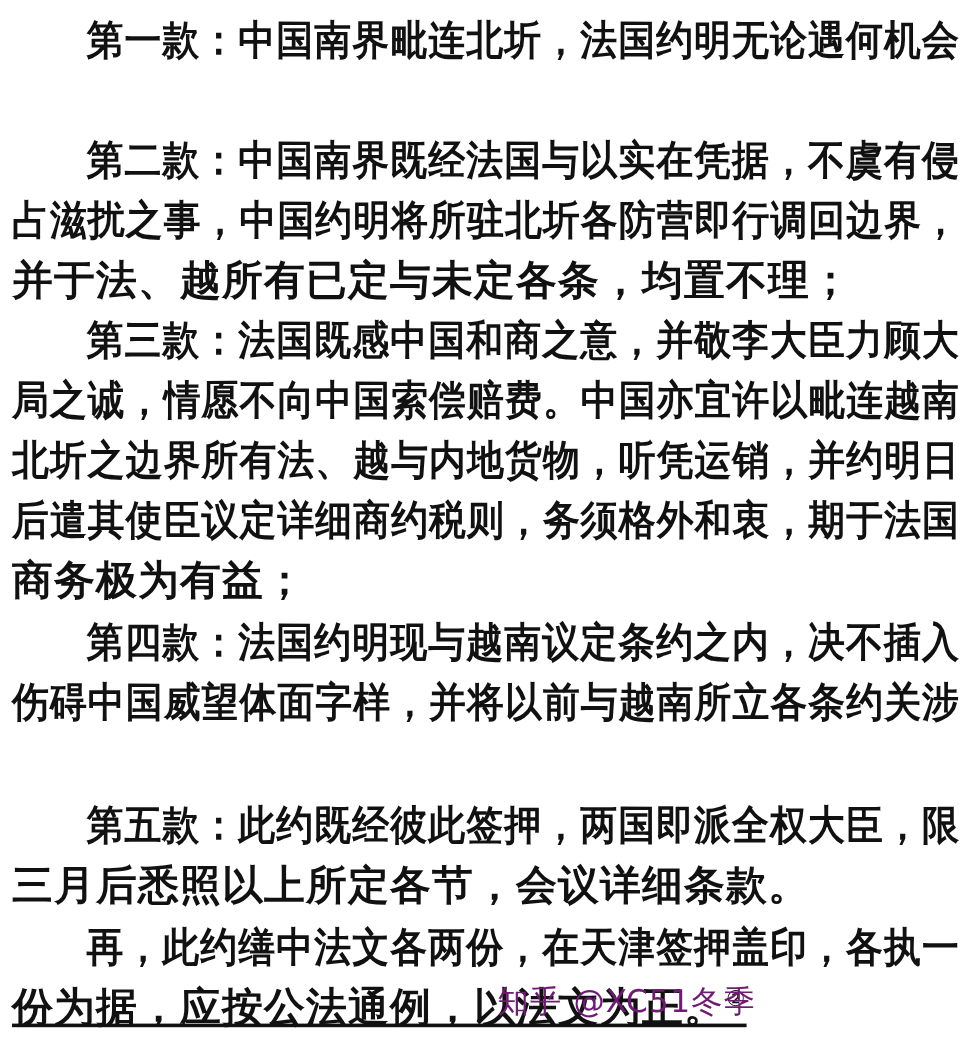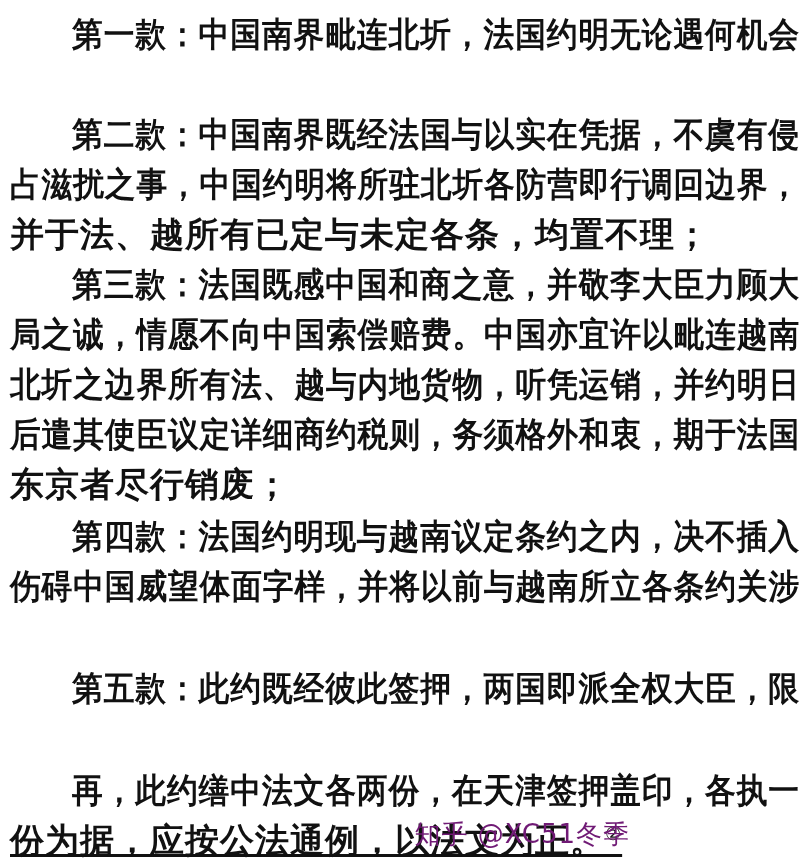--- a/index.html
+++ b/index.html
@@ -67,30 +67,31 @@
   </div>
   <div class="line" style="top: 164px; transform: scaleX(0.902857);">占滋扰之事，中国约明将所驻北圻各防营即行调回边界，</div>
   <div class="line" style="top:214px;">并于法、越所有已定与未定各条，均置不理；</div>
 
   <div class="line indent" style="top: 264px; transform: scaleX(0.904348);">
     <span class="article-label">第三款：</span><span>法国既感中国和商之意，并敬李大臣力顾大</span>
   </div>
   <div class="line" style="top: 314px; transform: scaleX(0.902857);">局之诚，情愿不向中国索偿赔费。中国亦宜许以毗连越南</div>
   <div class="line" style="top: 364px; transform: scaleX(0.902857);">北圻之边界所有法、越与内地货物，听凭运销，并约明日</div>
   <div class="line" style="top: 414px; transform: scaleX(0.902857);">后遣其使臣议定详细商约税则，务须格外和衷，期于法国</div>
-  <div class="line" style="top:464px;">东京者尽行销废；</div>
+  <div class="line" style="top:464px;">商务极为有益；</div>
 
   <div class="line indent" style="top: 516px; transform: scaleX(0.904348);">
     <span class="article-label">第四款：</span><span>法国约明现与越南议定条约之内，决不插入</span>
   </div>
   <div class="line" style="top: 566px; transform: scaleX(0.902857);">伤碍中国威望体面字样，并将以前与越南所立各条约关涉</div>
 
   <div class="line indent" style="top: 668px; transform: scaleX(0.904348);">
     <span class="article-label">第五款：</span><span>此约既经彼此签押，两国即派全权大臣，限</span>
   </div>
+  <div class="line" style="top:718px;">三月后悉照以上所定各节，会议详细条款。</div>
 
   <div class="line indent" style="top: 770px; transform: scaleX(0.904348);">
     <span>再，</span><span>此约缮中法文各两份，在天津签押盖印，各执一</span>
   </div>
   <div class="line" style="top:820px;text-decoration:underline;">
     <span>份为据，应按公法通例，以法文为正。</span><span class="footnote-mark">②</span>
   </div>
 
   <div class="watermark">知乎 @XC51冬季</div>
 </div>

